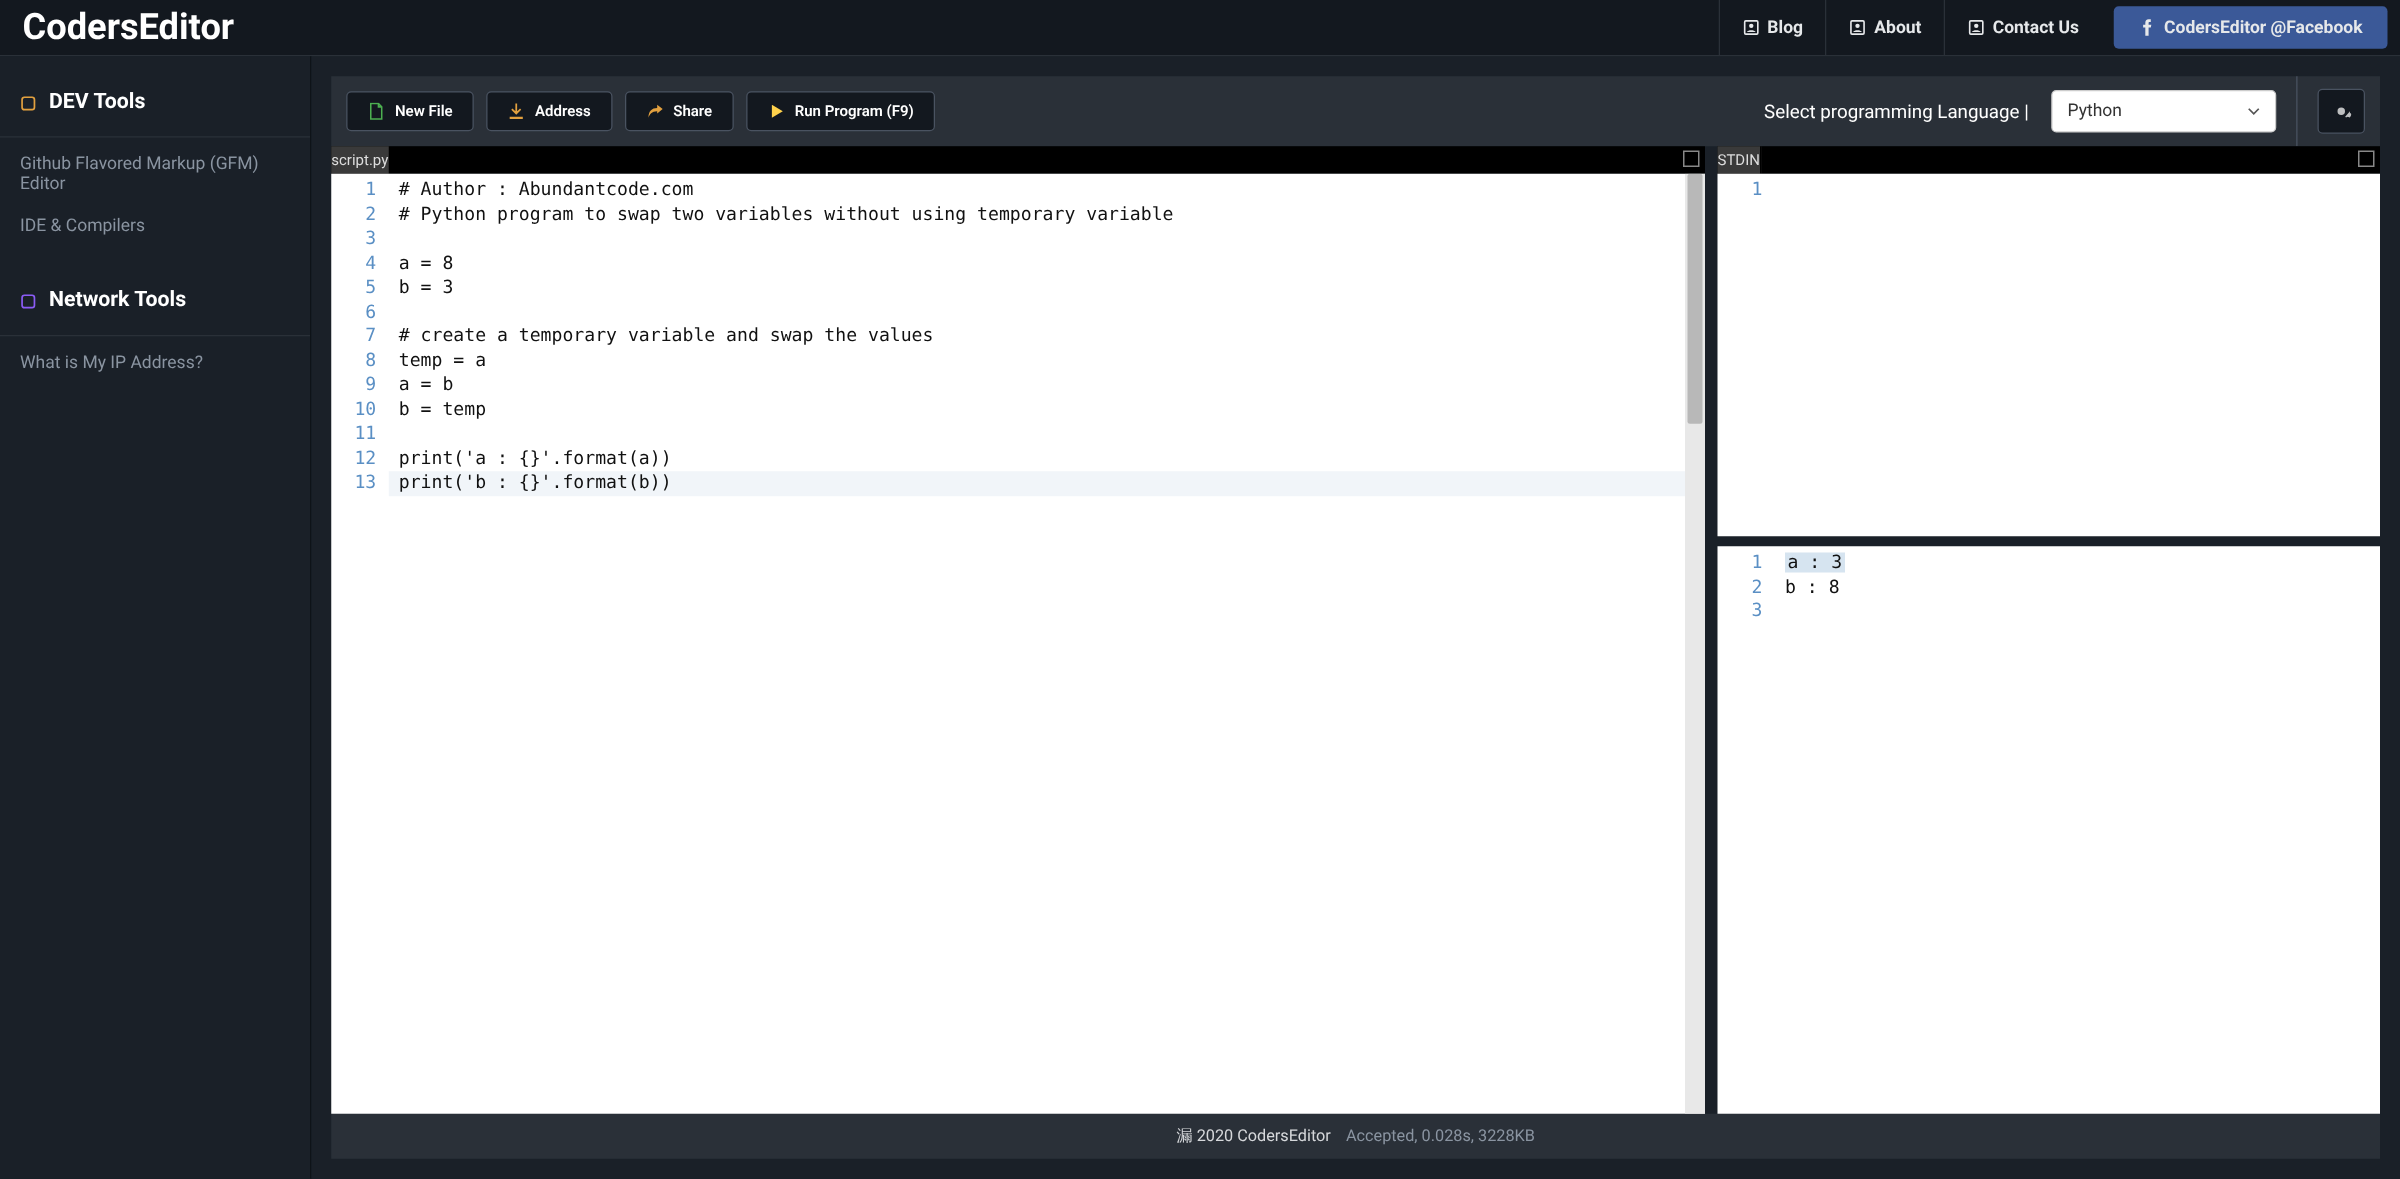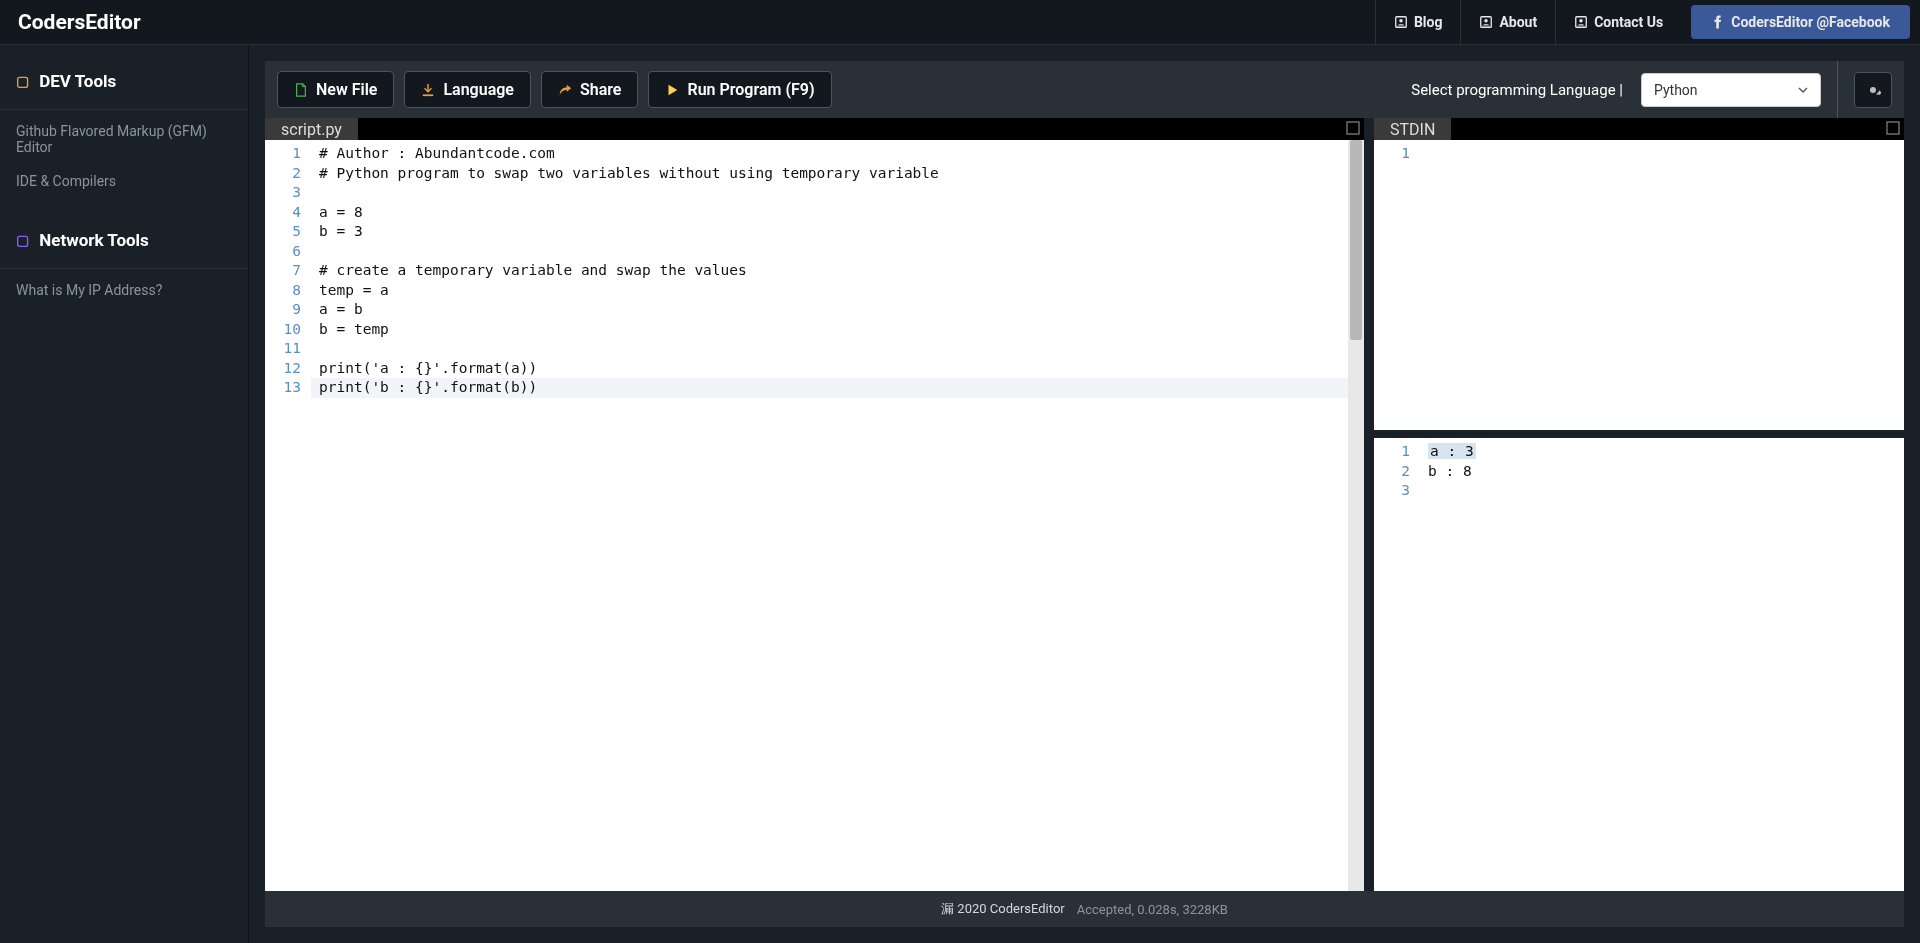--- a/index.html
+++ b/index.html
@@ -15,21 +15,21 @@
 
 .navbar {
   height: 45px;
   background: #13181f;
   display: flex;
   align-items: center;
   justify-content: space-between;
   border-bottom: 1px solid #2a3038;
 }
 .brand {
-  font-size: 21px;
+  font-size: 29px;
   font-weight: 700;
   color: #fff;
   padding: 0 18px;
 }
 .nav-right {
   display: flex;
   align-items: stretch;
   height: 100%;
 }
 .nav-link {
@@ -94,21 +94,21 @@
   align-items: center;
   padding: 10px 12px;
   gap: 10px;
 }
 .btn {
   background: #13181f;
   border: 1px solid #4a5361;
   color: #fff;
   padding: 8px 16px;
   border-radius: 4px;
-  font-size: 16px;
+  font-size: 12px;
   font-weight: 600;
   display: inline-flex;
   align-items: center;
   gap: 8px;
   cursor: pointer;
 }
 .btn .bi { width: 14px; height: 14px; }
 .i-green { color: #4caf50; }
 .i-orange { color: #e2a03f; }
 .i-yellow { color: #ffd24c; }
@@ -150,22 +150,22 @@
 .tabbar {
   background: #000;
   height: 22px;
   display: flex;
   align-items: stretch;
   position: relative;
 }
 .tab {
   background: #3a3a3a;
   color: #ddd;
-  font-size: 16px;
-  padding: 3px 16px;
+  font-size: 12px;
+  padding: 3px 0;
   display: flex;
   align-items: center;
   border-right: 1px solid #000;
   cursor: pointer;
 }
 .tab.active { background: #3a3a3a; }
 .tab.inactive { background: #1e1e1e; color: #aaa; }
 .tabbar .max-icon {
   position: absolute;
   right: 4px; top: 3px;
@@ -294,21 +294,21 @@
             <path d="M3 1h7l3 3v11H3z" fill="none" stroke="currentColor" stroke-width="1.4"></path>
             <path d="M10 1v3h3" fill="none" stroke="currentColor" stroke-width="1.4"></path>
           </svg>
         <span>New File</span>
       </div>
       <div class="btn">
         <svg class="bi i-orange" viewBox="0 0 16 16" fill="currentColor">
             <path d="M8 1v8M4 6l4 4 4-4" fill="none" stroke="currentColor" stroke-width="1.6"></path>
             <path d="M2 13h12v2H2z"></path>
           </svg>
-        <span>Language</span>
+        <span>Address</span>
       </div>
       <div class="btn">
         <svg class="bi i-orange" viewBox="0 0 16 16" fill="currentColor">
             <path d="M10 2l5 4-5 4V8C5 8 3 11 2 14c0-6 3-9 8-9V2z"></path>
           </svg>
         <span>Share</span>
       </div>
       <div class="btn">
         <svg class="bi i-yellow" viewBox="0 0 16 16" fill="currentColor">
             <path d="M4 2l10 6-10 6z"></path>

